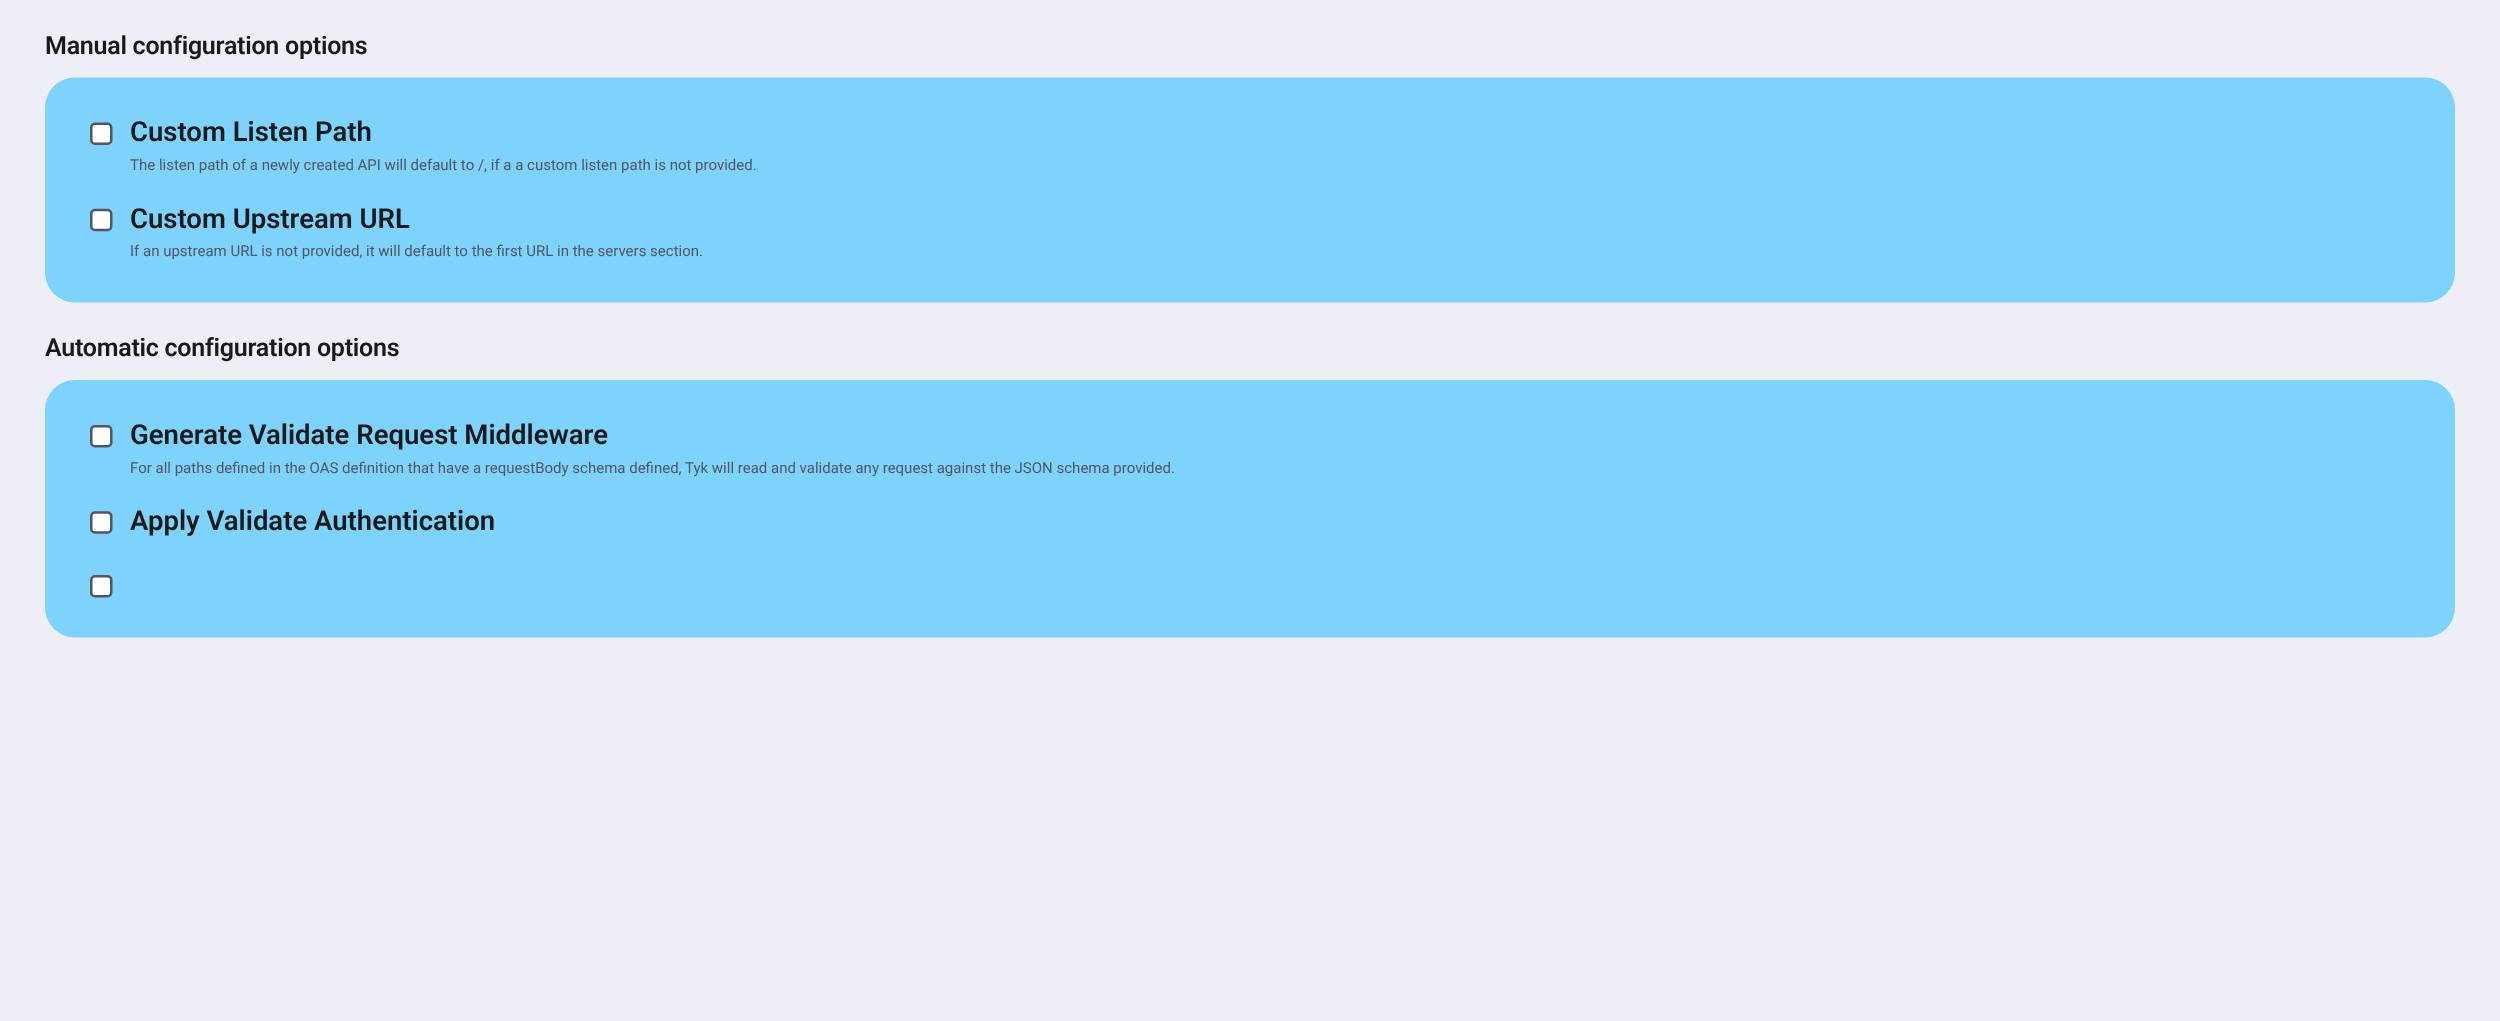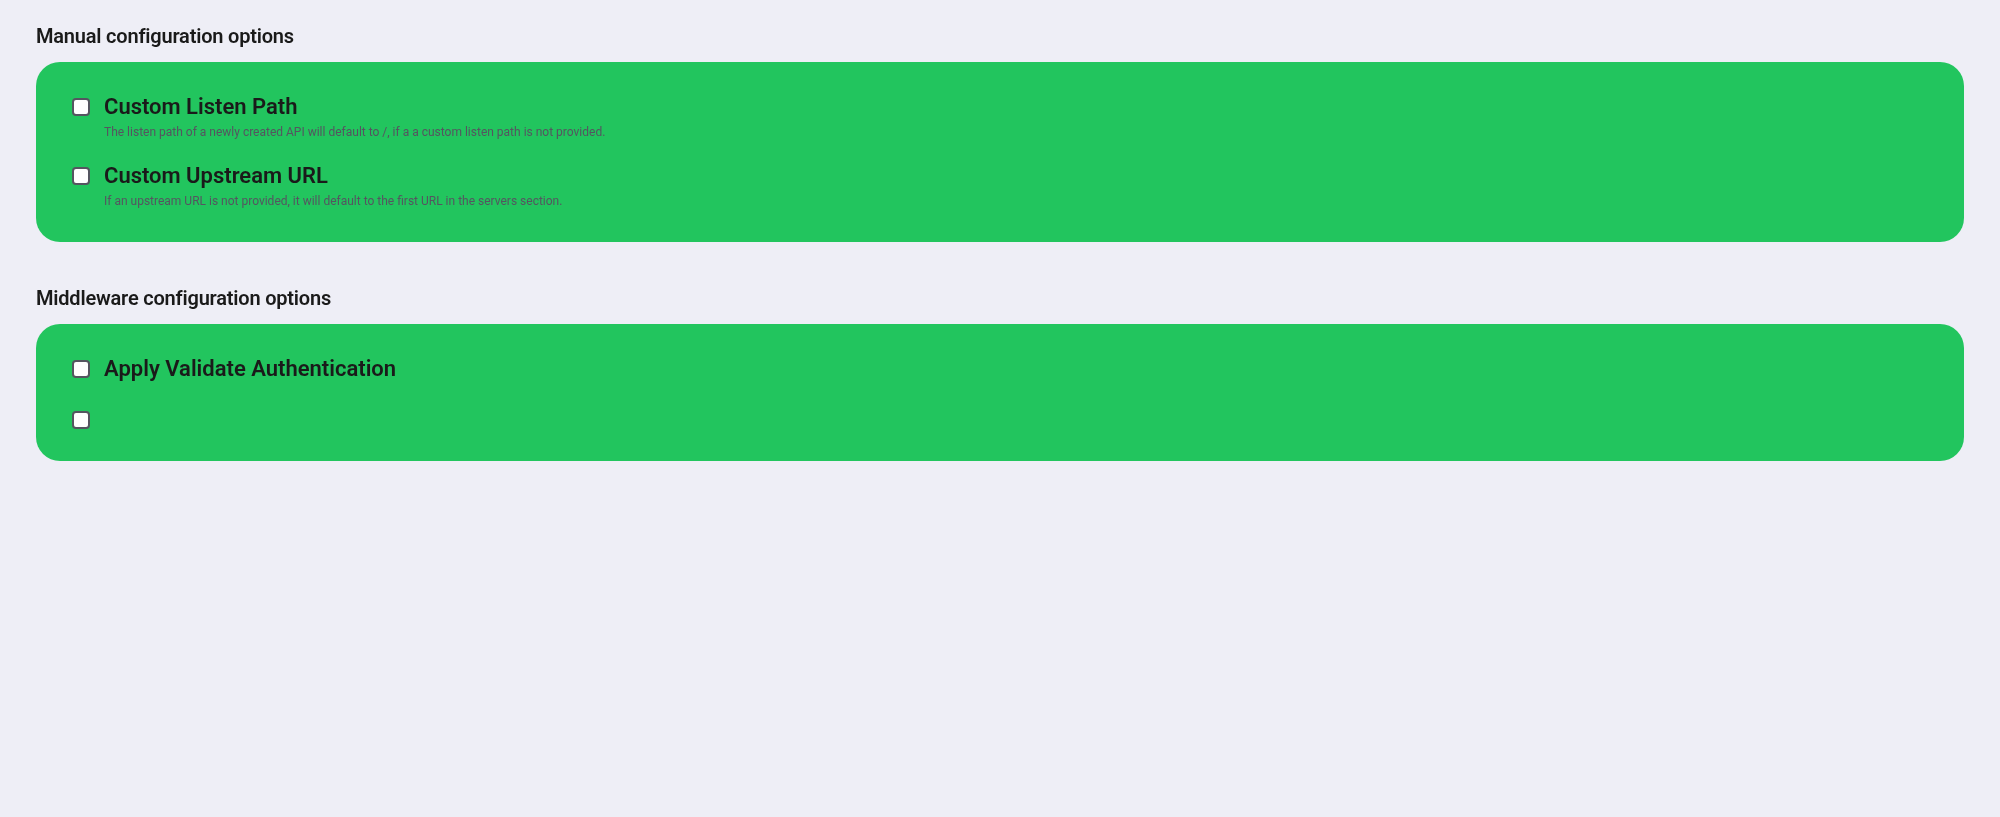--- a/index.html
+++ b/index.html
@@ -15,24 +15,24 @@
     }
     .section-title {
       font-size: 20px;
       font-weight: 600;
       margin-bottom: 14px;
       margin-top: 14px;
       color: #1a1a1a;
       letter-spacing: -0.2px;
     }
     .card {
-      background: #22c55e;
+      background: #7dd3fc;
       border-radius: 24px;
       padding: 32px 36px;
-      margin-bottom: 44px;
+      margin-bottom: 24px;
     }
     .option {
       display: flex;
       align-items: flex-start;
       gap: 14px;
       margin-bottom: 22px;
     }
     .option:last-child {
       margin-bottom: 0;
     }
@@ -78,23 +78,30 @@
   <div class="option">
     <div class="checkbox"></div>
     <div class="option-body">
       <div class="option-label">Custom Upstream URL</div>
       <div class="option-desc">If an upstream URL is not provided, it will default to the first URL in the servers section.</div>
     </div>
   </div>
 
 </div>
 
-<h2 class="section-title">Middleware configuration options</h2>
+<h2 class="section-title">Automatic configuration options</h2>
 <div class="card">
 
+  <div class="option">
+    <div class="checkbox"></div>
+    <div class="option-body">
+      <div class="option-label">Generate Validate Request Middleware</div>
+      <div class="option-desc">For all paths defined in the OAS definition that have a requestBody schema defined, Tyk will read and validate any request against the JSON schema provided.</div>
+    </div>
+  </div>
 
   <div class="option">
     <div class="checkbox"></div>
     <div class="option-body">
       <div class="option-label">Apply Validate Authentication</div>
     </div>
   </div>
 
   <div class="option">
     <div class="checkbox"></div>

